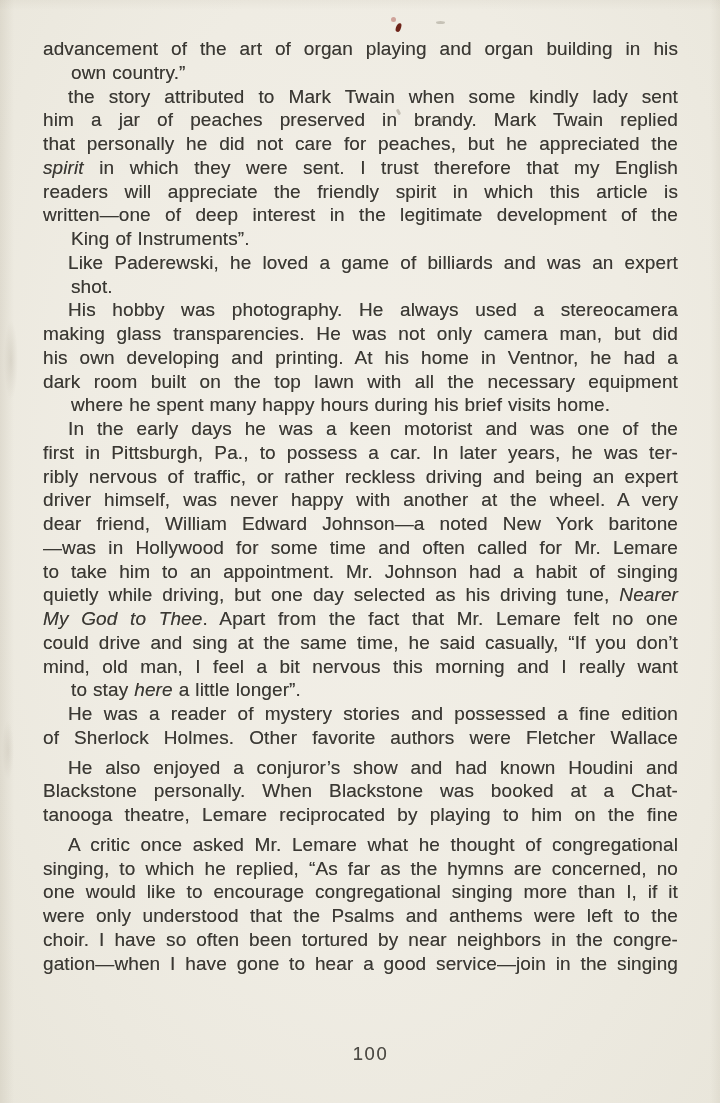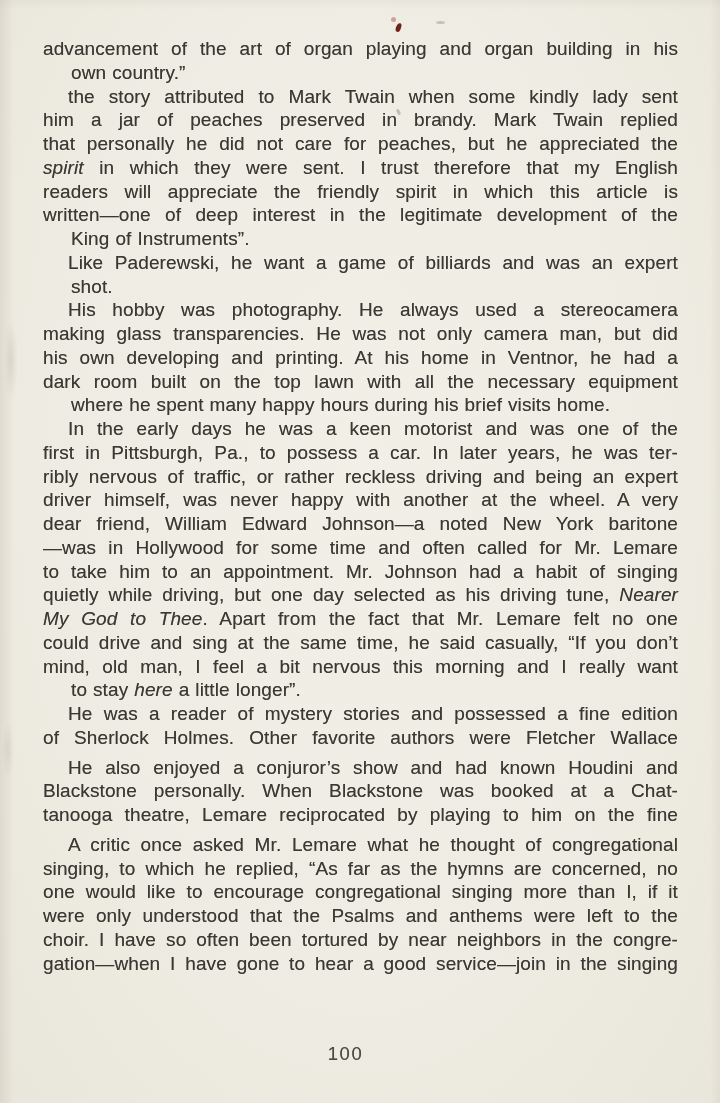--- a/index.html
+++ b/index.html
@@ -41,21 +41,21 @@
     text-align: justify;
     text-align-last: justify;
     white-space: normal;
     text-shadow: 0 0 0.6px rgba(56,54,49,0.55);
   }
   .line.last { text-align-last: left; margin-left: 28px; }
   .para.indent .line:first-child { text-indent: 25px; }
   .line i { font-style: italic; }
   .page-number {
     position: absolute;
-    left: 28px;
+    left: 53px;
     top: 1043px;
     width: 635px;
     text-align: center;
     font-size: 18.5px;
     letter-spacing: 1.5px;
     color: #4c4a44;
     text-shadow: 0 0 0.6px rgba(76,74,68,0.5);
   }
   
   .speck { position: absolute; pointer-events: none; }
@@ -103,21 +103,21 @@
       <div class="para indent">
         <div class="line">the story attributed to Mark Twain when some kindly lady sent</div>
         <div class="line">him a jar of peaches preserved in brandy. Mark Twain replied</div>
         <div class="line">that personally he did not care for peaches, but he appreciated the</div>
         <div class="line"><i>spirit</i> in which they were sent. I trust therefore that my English</div>
         <div class="line">readers will appreciate the friendly spirit in which this article is</div>
         <div class="line">written—one of deep interest in the legitimate development of the</div>
         <div class="line last">King of Instruments”.</div>
       </div>
       <div class="para indent">
-        <div class="line">Like Paderewski, he want a game of billiards and was an expert</div>
+        <div class="line">Like Paderewski, he loved a game of billiards and was an expert</div>
         <div class="line last">shot.</div>
       </div>
       <div class="para indent">
         <div class="line">His hobby was photography. He always used a stereocamera</div>
         <div class="line">making glass transparencies.  He was not only camera man, but did</div>
         <div class="line">his own developing and printing.  At his home in Ventnor, he had a</div>
         <div class="line">dark room built on the top lawn with all the necessary equipment</div>
         <div class="line last">where he spent many happy hours during his brief visits home.</div>
       </div>
       <div class="para indent">

